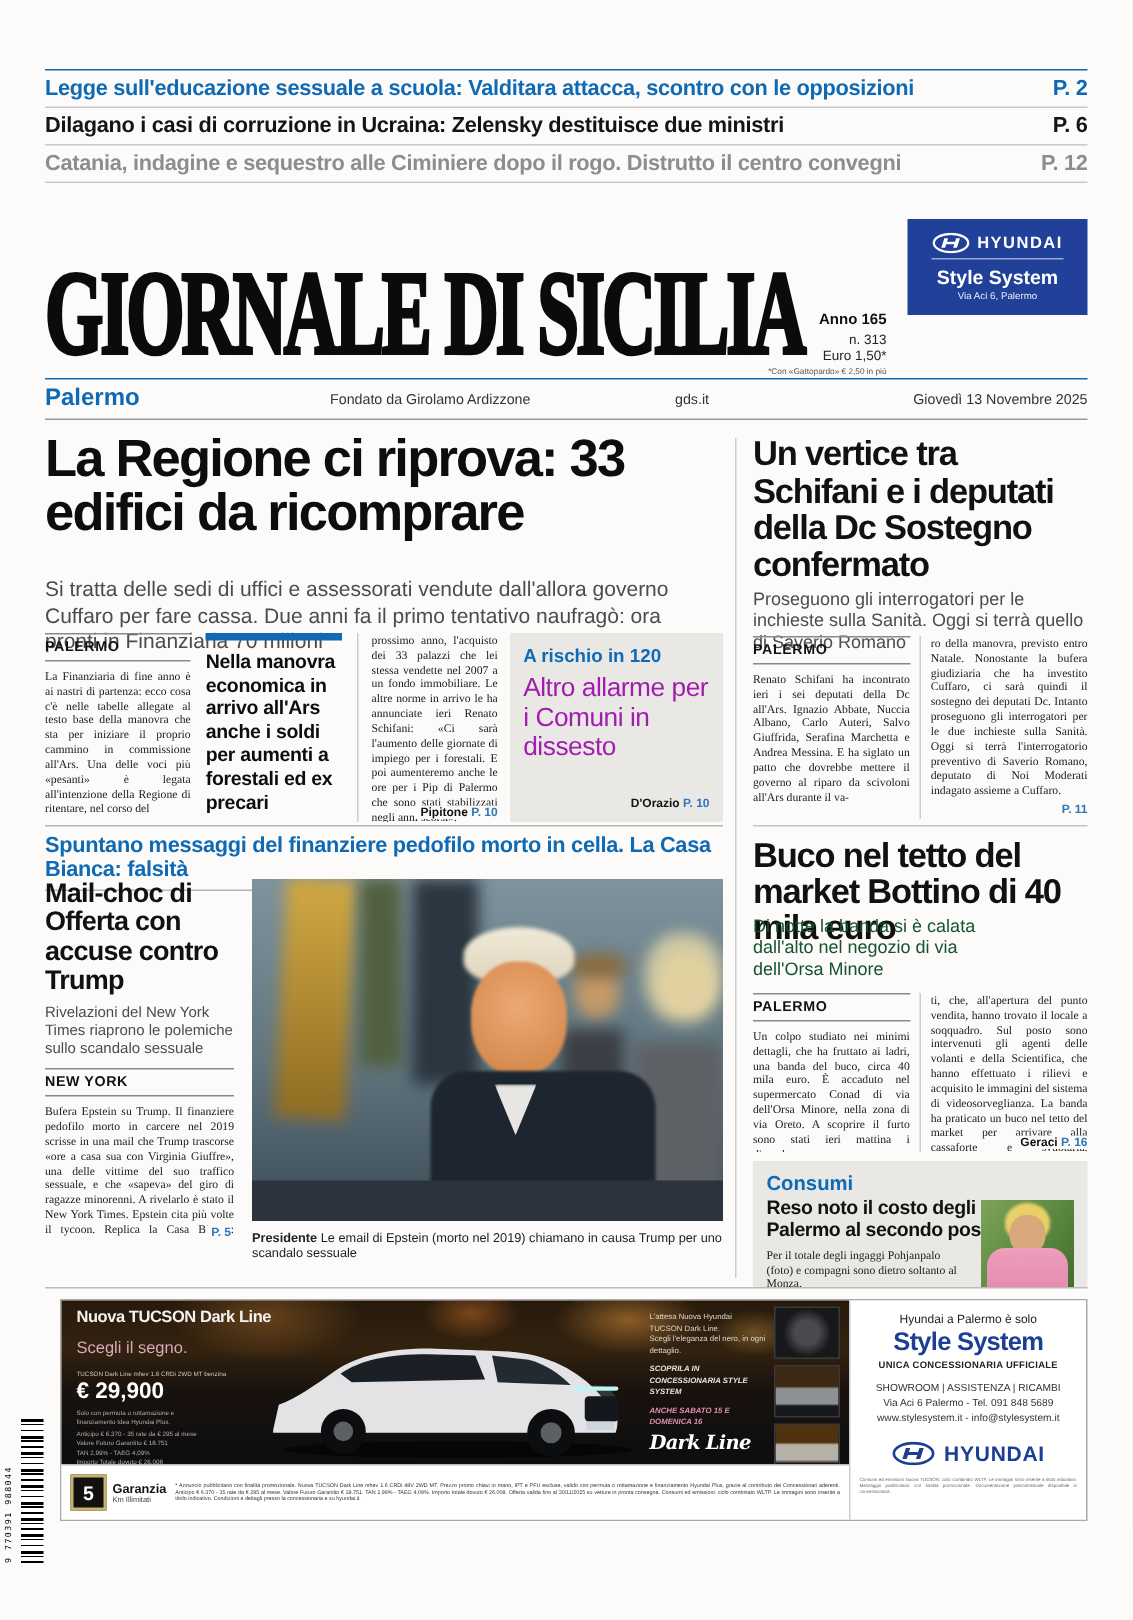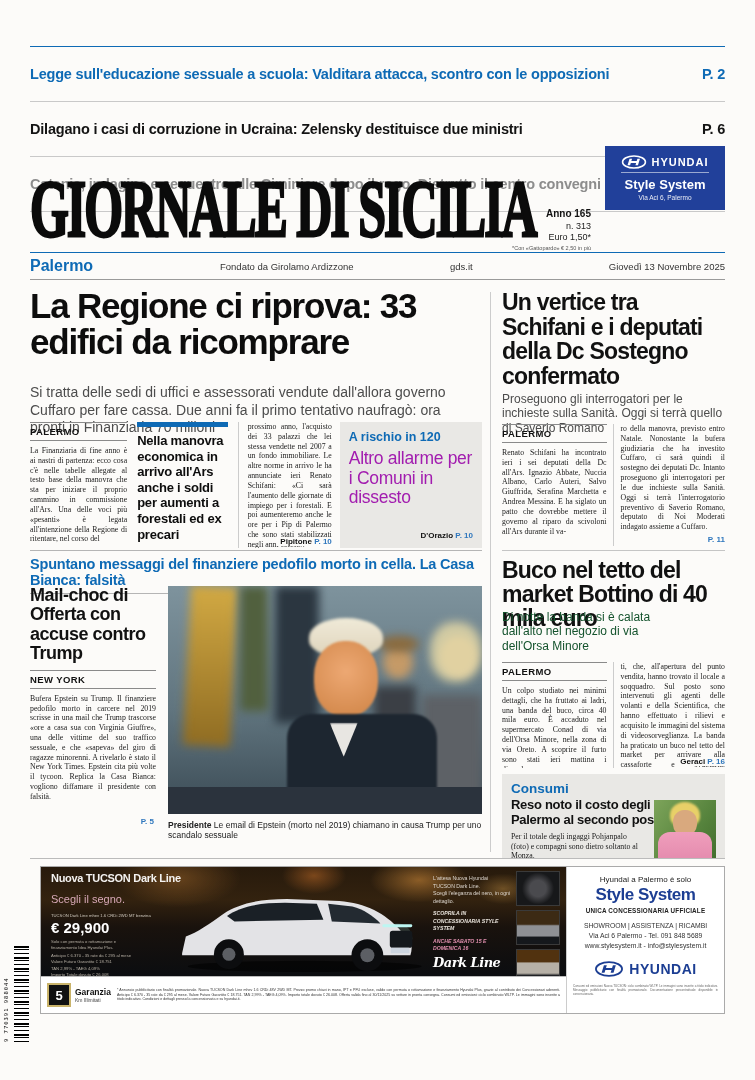--- a/index.html
+++ b/index.html
@@ -1,21 +1,21 @@
 <!DOCTYPE html>
 <html><head>
 <meta charset="utf-8">
 <style>
   html,body{margin:0;padding:0;background:#e8e8e8;}
   .page{position:relative;width:755px;height:1080px;background:#fcfbf9;margin:0 auto;
         font-family:"Liberation Sans",sans-serif;color:#111;overflow:hidden;}
   
   .topstrips{position:absolute;left:30px;right:30px;top:46px;}
   .strip{display:flex;justify-content:space-between;align-items:center;
-         padding:19px 0;border-bottom:1px solid #c9c9c9;font-size:14.5px;font-weight:bold;letter-spacing:-0.2px;}
+         padding:4px 0;border-bottom:1px solid #c9c9c9;font-size:14.5px;font-weight:bold;letter-spacing:-0.2px;}
   .strip:first-child{border-top:1px solid #0e6ab5;}
   .strip .pg{font-weight:bold;white-space:nowrap;margin-left:12px;}
   .c-blue{color:#0e6ab5;} .c-black{color:#141414;} .c-gray{color:#8d8d8d;}
   
   .masthead{position:absolute;left:30px;right:30px;top:136px;height:114px;}
   .mast-title{position:absolute;left:0;top:62px;font-family:"Liberation Serif",serif;
       font-weight:700;font-size:49px;letter-spacing:-2px;white-space:nowrap;color:#0b0b0b;
       -webkit-text-stroke:1.7px #0b0b0b;transform:scale(1.02,1.62);transform-origin:left bottom;}
   .hy-box{position:absolute;right:0;top:10px;width:120px;height:64px;background:#21409a;color:#fff;
       display:flex;flex-direction:column;align-items:center;justify-content:center;gap:2px;}
@@ -220,20 +220,21 @@
             <span class="pg">P. 10</span>
           </div>
         </div>
       </div>
 
       <div class="strap">Spuntano messaggi del finanziere pedofilo morto in cella. La Casa Bianca: falsità</div>
 
       <div class="ep-block">
         <div class="ep-left">
           <h3 class="ep-title">Mail-choc di Offerta con accuse contro Trump</h3>
+          <div class="ep-standfirst">Rivelazioni del New York Times riaprono le polemiche sullo scandalo sessuale</div>
           <div class="kicker">NEW YORK</div>
           <div class="bodytext">Bufera Epstein su Trump. Il finanziere pedofilo morto in carcere nel 2019 scrisse in una mail che Trump trascorse «ore a casa sua con Virginia Giuffre», una delle vittime del suo traffico sessuale, e che «sapeva» del giro di ragazze minorenni. A rivelarlo è stato il New York Times. Epstein cita più volte il tycoon. Replica la Casa Bianca: vogliono diffamare il presidente con falsità.</div>
           <div class="ep-page">P. 5</div>
         </div>
         <div class="ep-photo">
           <div class="blur" style="left:6%;top:0;width:15%;height:70%;background:linear-gradient(#d2a943,#8f6c22);transform:rotate(3deg);"></div>
           <div class="blur" style="left:23%;top:0;width:9%;height:55%;background:#51603e;"></div>
           <div class="blur" style="left:34%;top:0;width:14%;height:60%;background:#2b3640;"></div>
           <div class="blur" style="right:22%;top:26%;width:30px;height:34px;border-radius:50%;background:#c59a67;"></div>
           <div class="blur" style="right:20%;top:22%;width:40px;height:16px;border-radius:50%;background:#8a6a3d;"></div>

